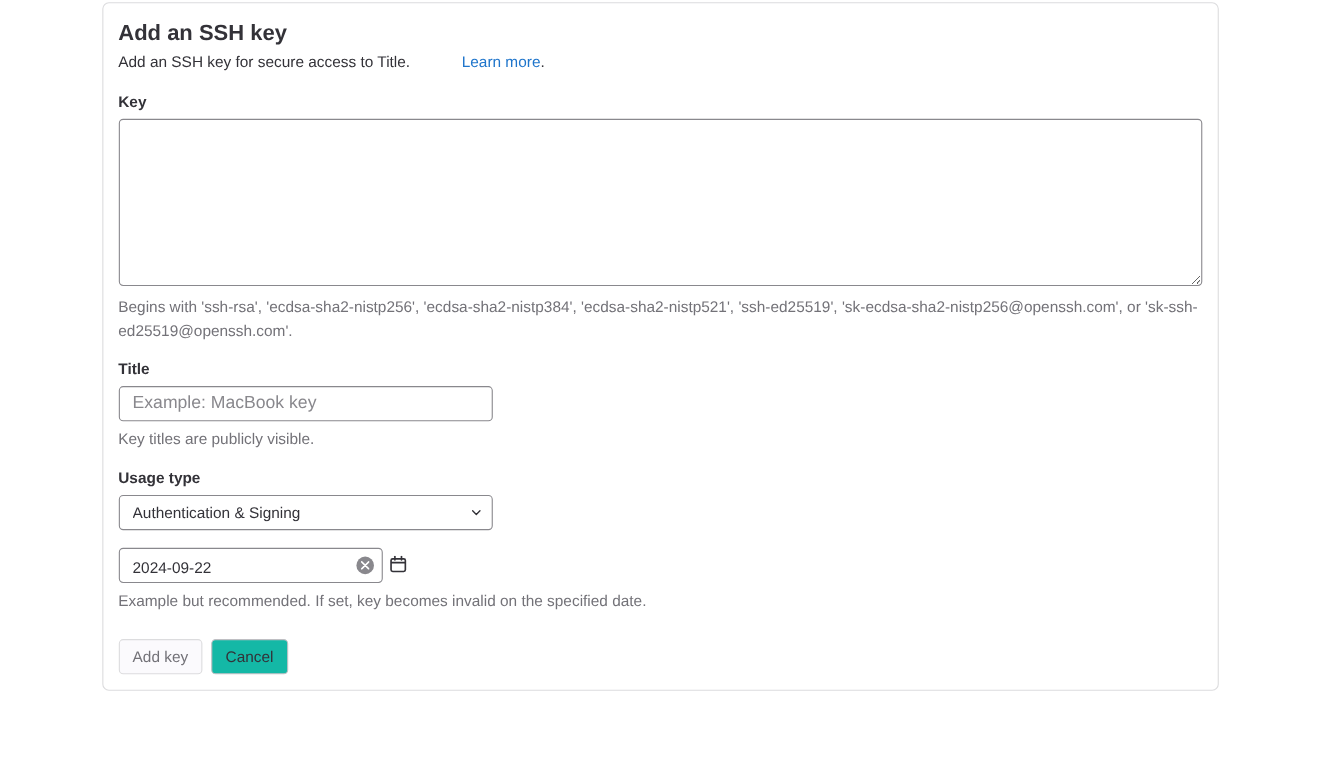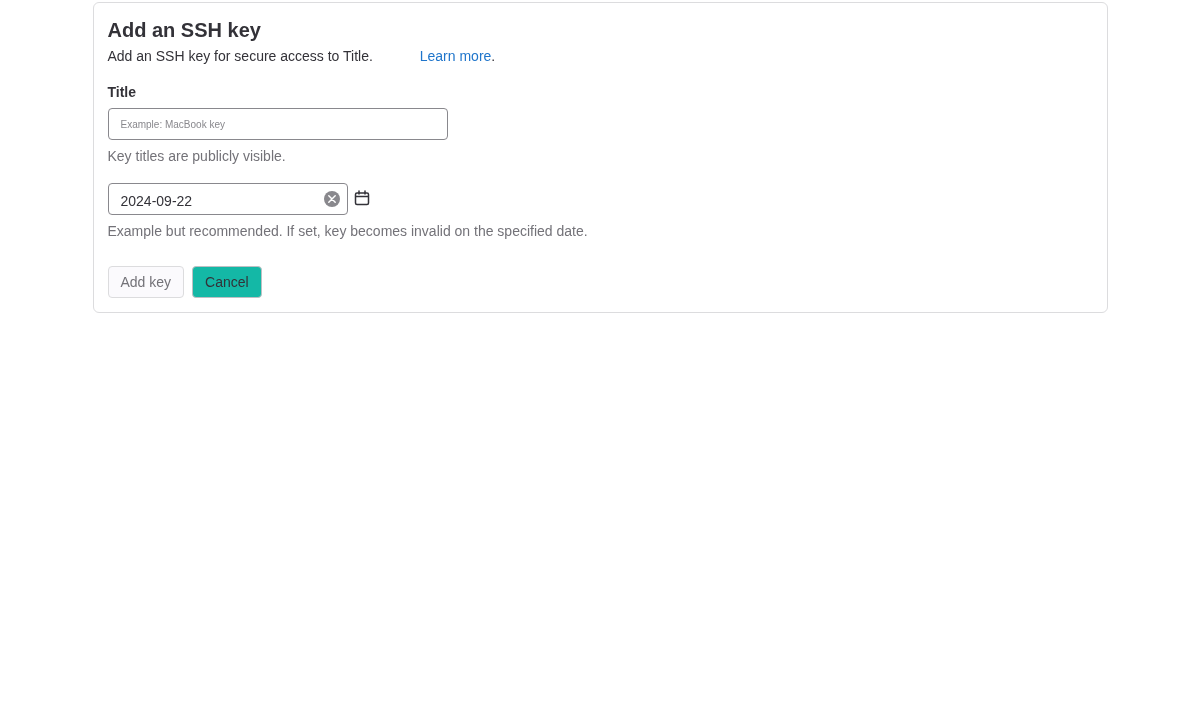--- a/index.html
+++ b/index.html
@@ -62,21 +62,21 @@
       color: #737278;
       margin-top: 6px;
       line-height: 1.5;
     }
     .text-input {
       width: 340px;
       height: 32px;
       border: 1px solid #89888d;
       border-radius: 4px;
       padding: 4px 12px;
-      font-size: 10px;
+      font-size: 16px;
       font-family: inherit;
       color: #333238;
     }
     .text-input::placeholder {
       color: #89888d;
     }
     .select-wrapper {
       position: relative;
       width: 340px;
     }
@@ -169,27 +169,45 @@
   </style>
 </head>
 <body>
 
 <div class="container">
   <h2>Add an SSH key</h2>
   <p class="description">
     <span>Add an SSH key for secure access to Title. </span><a href="#">Learn more</a><span>.</span>
   </p>
 
+  <div class="form-group">
+    <label class="form-label">Key</label>
+    <textarea class="key-textarea" style=""></textarea>
+    <p class="help-text">Begins with 'ssh-rsa', 'ecdsa-sha2-nistp256', 'ecdsa-sha2-nistp384', 'ecdsa-sha2-nistp521', 'ssh-ed25519', 'sk-ecdsa-sha2-nistp256@openssh.com', or 'sk-ssh-ed25519@openssh.com'.</p>
+  </div>
 
   <div class="form-group">
     <label class="form-label">Title</label>
     <input type="text" class="text-input" placeholder="Example: MacBook key" style="">
     <p class="help-text">Key titles are publicly visible.</p>
   </div>
 
+  <div class="form-group">
+    <label class="form-label">Usage type</label>
+    <div class="select-wrapper">
+      <select class="select-input">
+        <option>Authentication &amp; Signing</option>
+      </select>
+      <span class="select-chevron">
+        <svg viewBox="0 0 12 12" width="10" height="10">
+            <path d="M2 4 L6 8 L10 4" fill="none" stroke="#333238" stroke-width="1.5" stroke-linecap="round" stroke-linejoin="round"></path>
+          </svg>
+      </span>
+    </div>
+  </div>
 
   <div class="form-group">
     <div class="date-wrapper">
       <div class="date-input-box">
         <input type="text" class="date-input" value="2024-09-22" style="">
         <button class="clear-btn">
           <svg viewBox="0 0 10 10" width="8" height="8">
               <path d="M1 1 L9 9 M9 1 L1 9" stroke="#fff" stroke-width="1.8" stroke-linecap="round"></path>
             </svg>
         </button>

